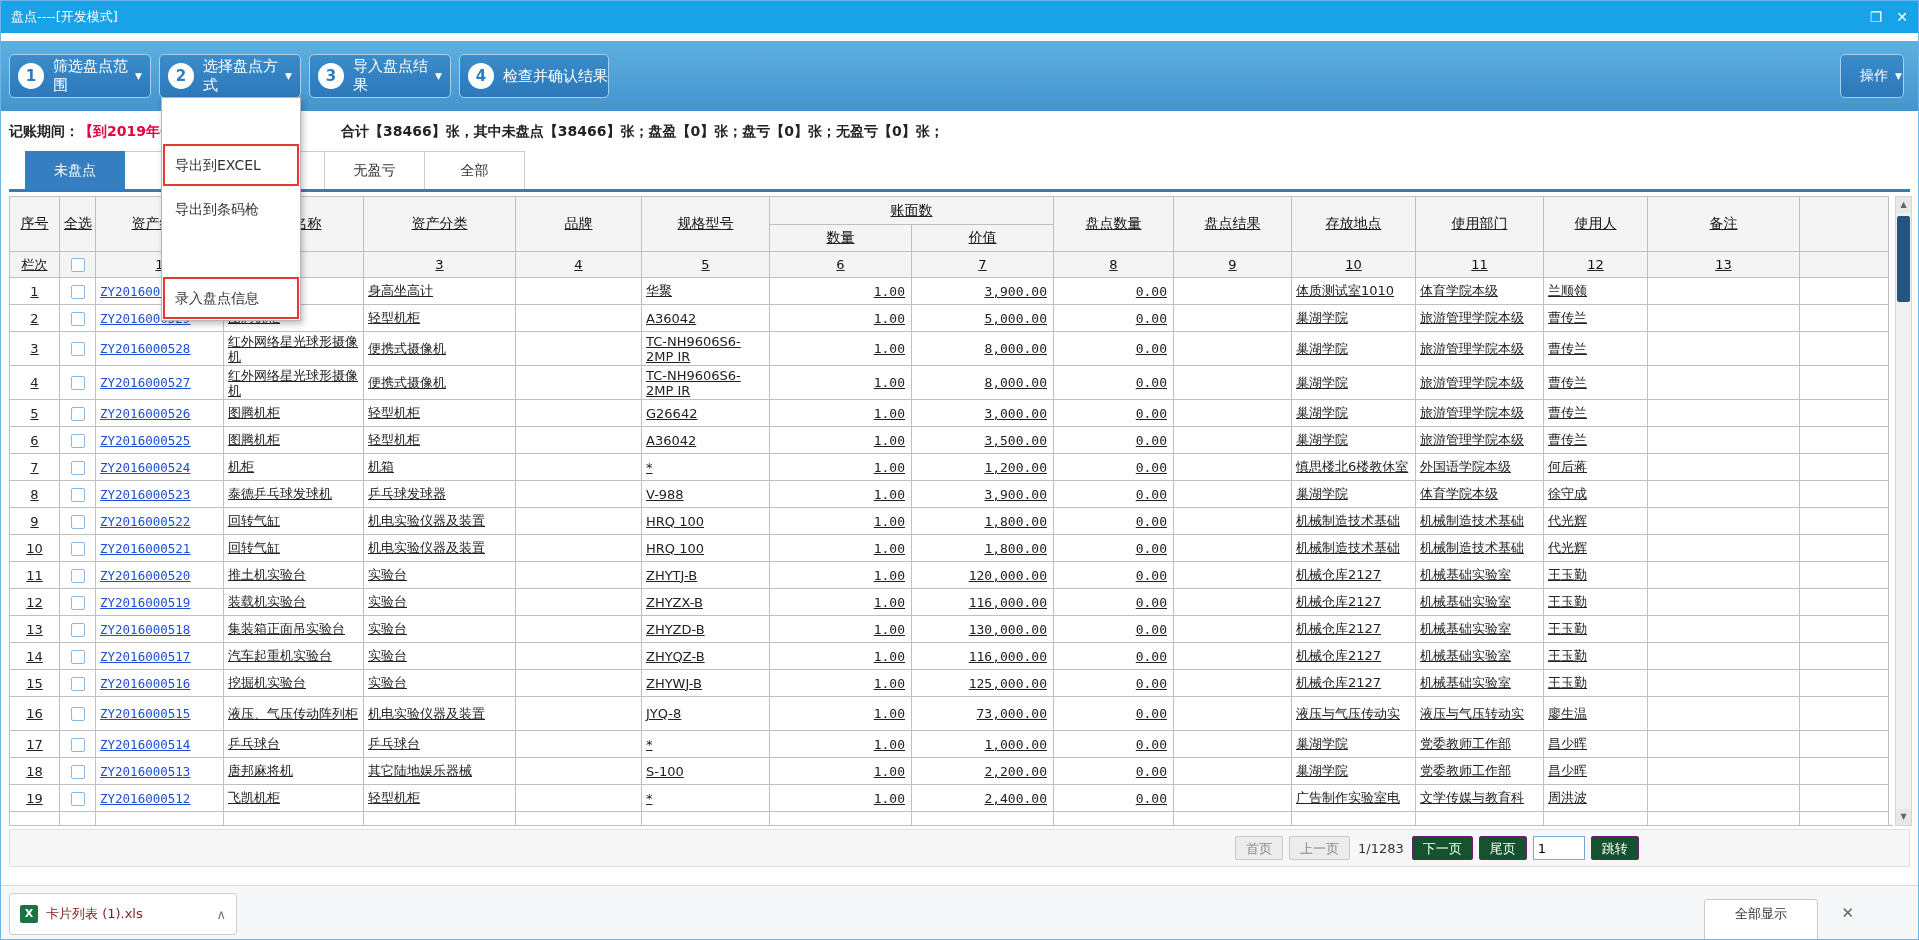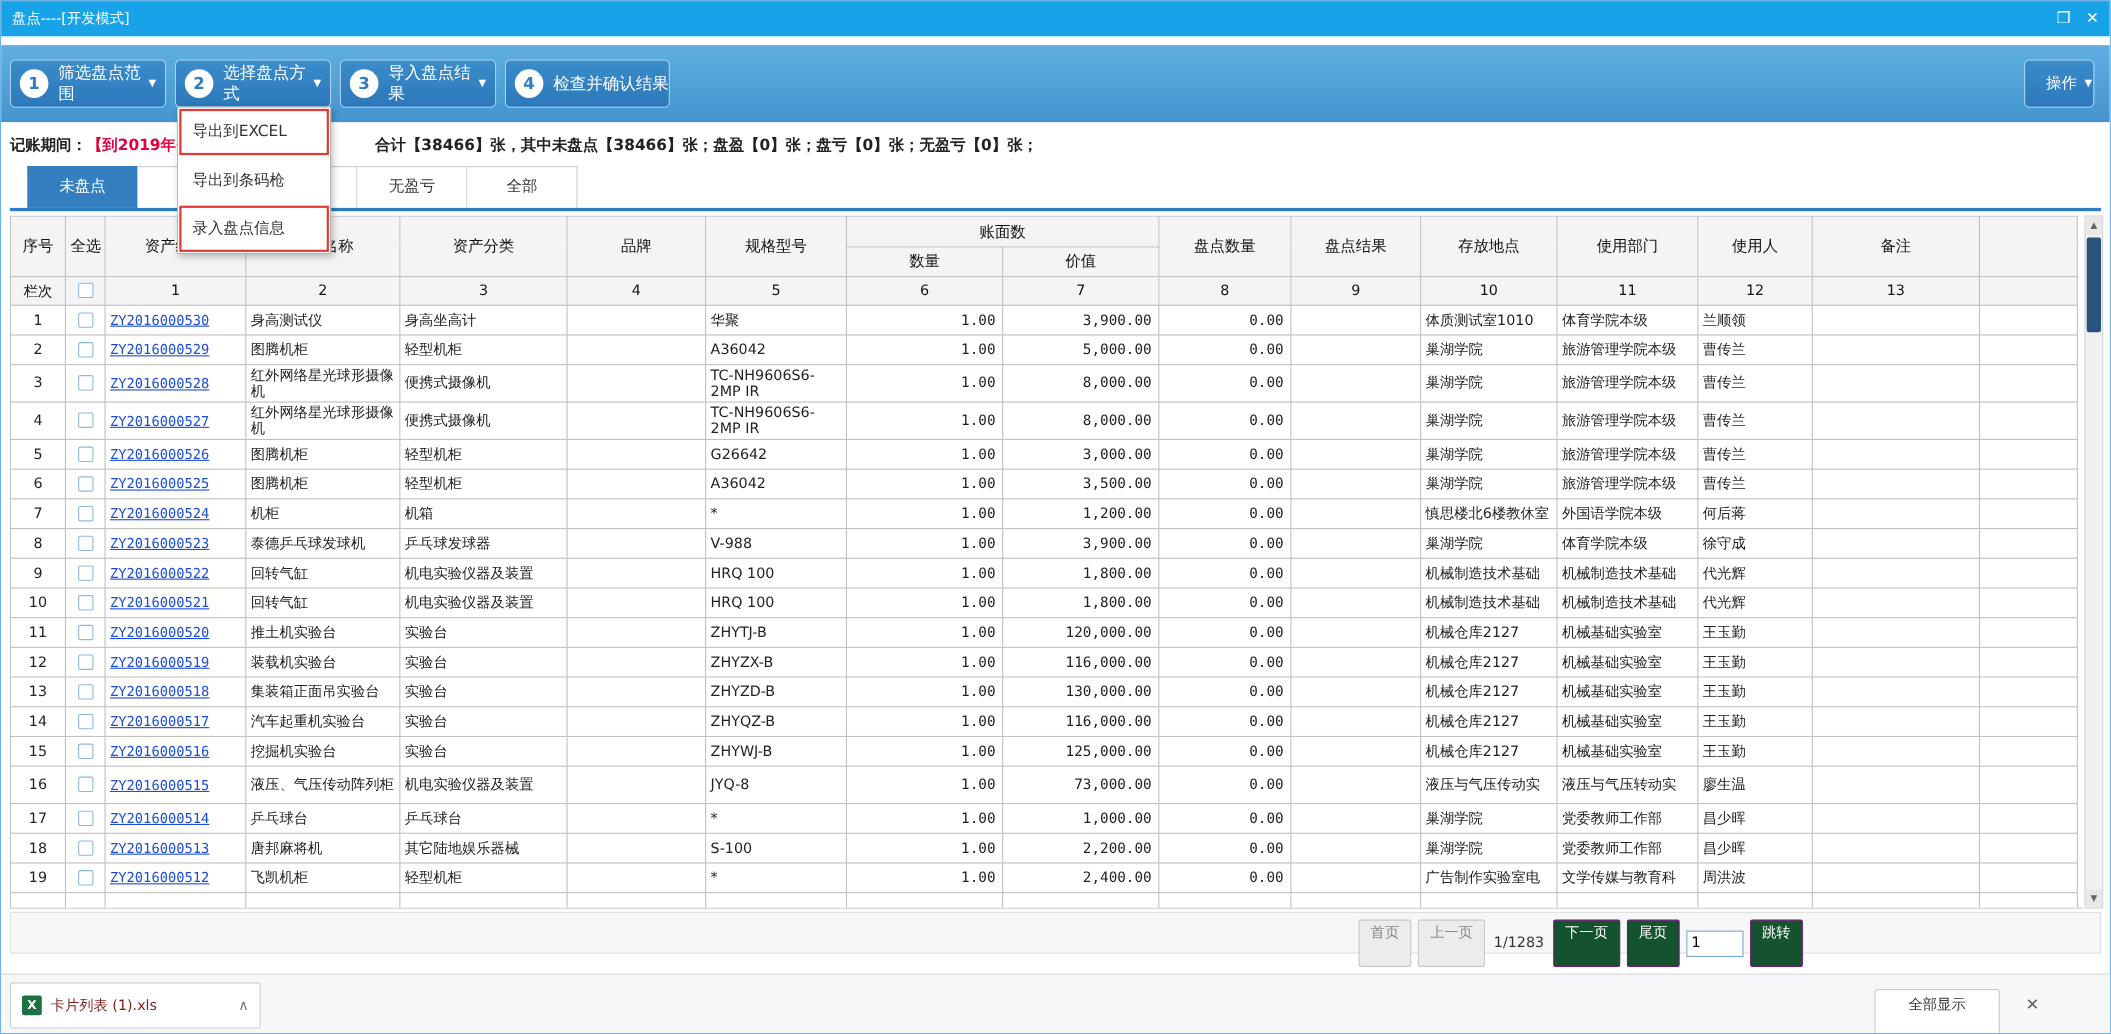--- a/index.html
+++ b/index.html
@@ -38,24 +38,24 @@
   .tab { width:100px; height:38px; line-height:37px; text-align:center; font-size:14px;
     background:#fff; border:1px solid #ccc; border-bottom:none; border-left:none; color:#333; cursor:pointer; }
   .tab:first-child { border-left:1px solid #ccc; }
   .tab.active { background:#357fc0; color:#fff; border-color:#357fc0; }
   .tab-underline { position:absolute; top:188px; left:8px; right:8px; height:3px; background:#2e7cc2; }
   
   .dropdown { position:absolute; top:96px; left:160px; width:140px; background:#fff;
     border:1px solid #b5b5b5; box-shadow:2px 3px 6px rgba(0,0,0,.25); z-index:50; }
   .menu-item { height:44px; line-height:44px; padding-left:13px; font-size:14px; color:#333;
     background:#fff; cursor:pointer; position:relative; }
-  .menu-item.hl { outline:2px solid #e23a30; outline-offset:-3px; }
+  .menu-item.hl { outline:2px solid #e23a30; outline-offset:-3px;margin-top:45px; }
   
   .gridwrap { position:absolute; top:195px; left:8px; width:1884px; height:630px; overflow:hidden;
-    border-bottom:1px solid #c0c0c0; }
+    border-bottom:1px solid #c0c0c0;text-decoration:underline; }
   table.grid { border-collapse:collapse; table-layout:fixed; width:1880px; }
   table.grid th, table.grid td { border:1px solid #c0c0c0; padding:1px 4px; overflow:hidden;
     white-space:nowrap; text-overflow:clip; }
   table.grid th { background:#f4f4f4; font-weight:normal; font-size:14px; color:#111; text-align:center; }
   thead tr.h1 th { height:28px; }
   thead tr.h2 th { height:27px; }
   thead tr.lanci th { height:26px; font-size:13px; }
   tbody td { height:27px; font-size:13px; background:#fff; }
   tbody tr.tall td { height:34px; white-space:normal; line-height:15px; }
   tbody td.c { text-align:center; }
@@ -71,21 +71,21 @@
   .sb-arrow { position:absolute; left:0; width:15px; height:16px; font-size:8px; color:#666;
     text-align:center; line-height:16px; background:#e8e8e8; cursor:pointer; }
   .sb-arrow.top { top:0; }
   .sb-arrow.bottom { bottom:0; }
   .sb-thumb { position:absolute; top:19px; left:1px; width:13px; height:86px; background:#27547f;
     border-radius:2px; cursor:grab; }
   
   .pagebar { position:absolute; top:828px; left:8px; right:8px; height:38px; background:#f7f7f7;
     border:1px solid #e0e0e0; }
   .pager { position:absolute; left:1225px; top:6px; display:flex; align-items:center; gap:6px; }
-  .pg-btn { height:43px; padding:0 10px; font-size:13px; line-height:23px; cursor:pointer; border-radius:2px; }
+  .pg-btn { height:24px; padding:0 10px; font-size:13px; line-height:23px; cursor:pointer; border-radius:2px; }
   .pg-gray { background:#ececec; border:1px solid #c9c9c9; color:#888; }
   .pg-blue { background:#14532d; border:1px solid #701a75; color:#fff;text-align:right; }
   .pg-info { font-size:13px; color:#333; padding:0 2px; }
   .pg-input { width:52px; height:24px; border:1px solid #7aa7d0; font-size:13px; padding:0 4px;
     font-family:inherit; }
   
   .downbar { position:absolute; top:884px; left:0; right:0; height:56px; background:#f6f7f8;
     border-top:1px solid #d9d9d9; }
   .filechip { position:absolute; left:8px; top:7px; width:228px; height:42px; background:#fff;
     border:1px solid #cfcfcf; border-radius:3px; display:flex; align-items:center; padding:0 10px;

